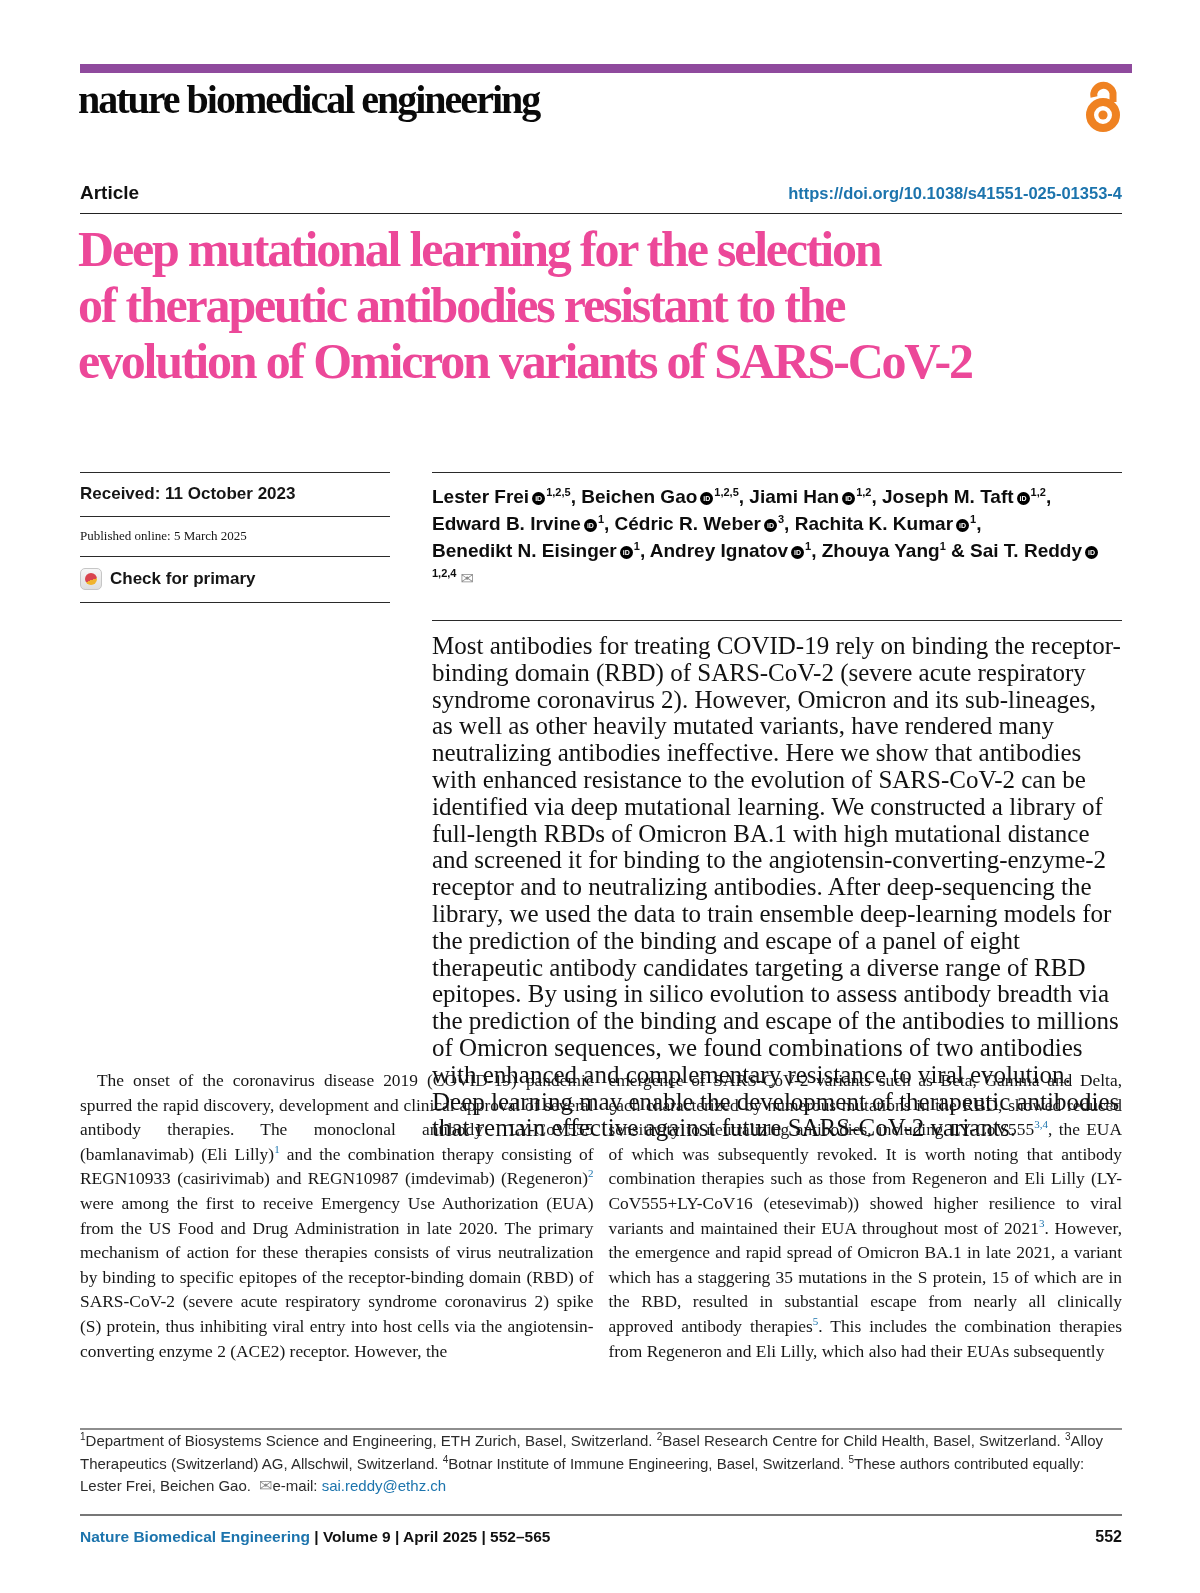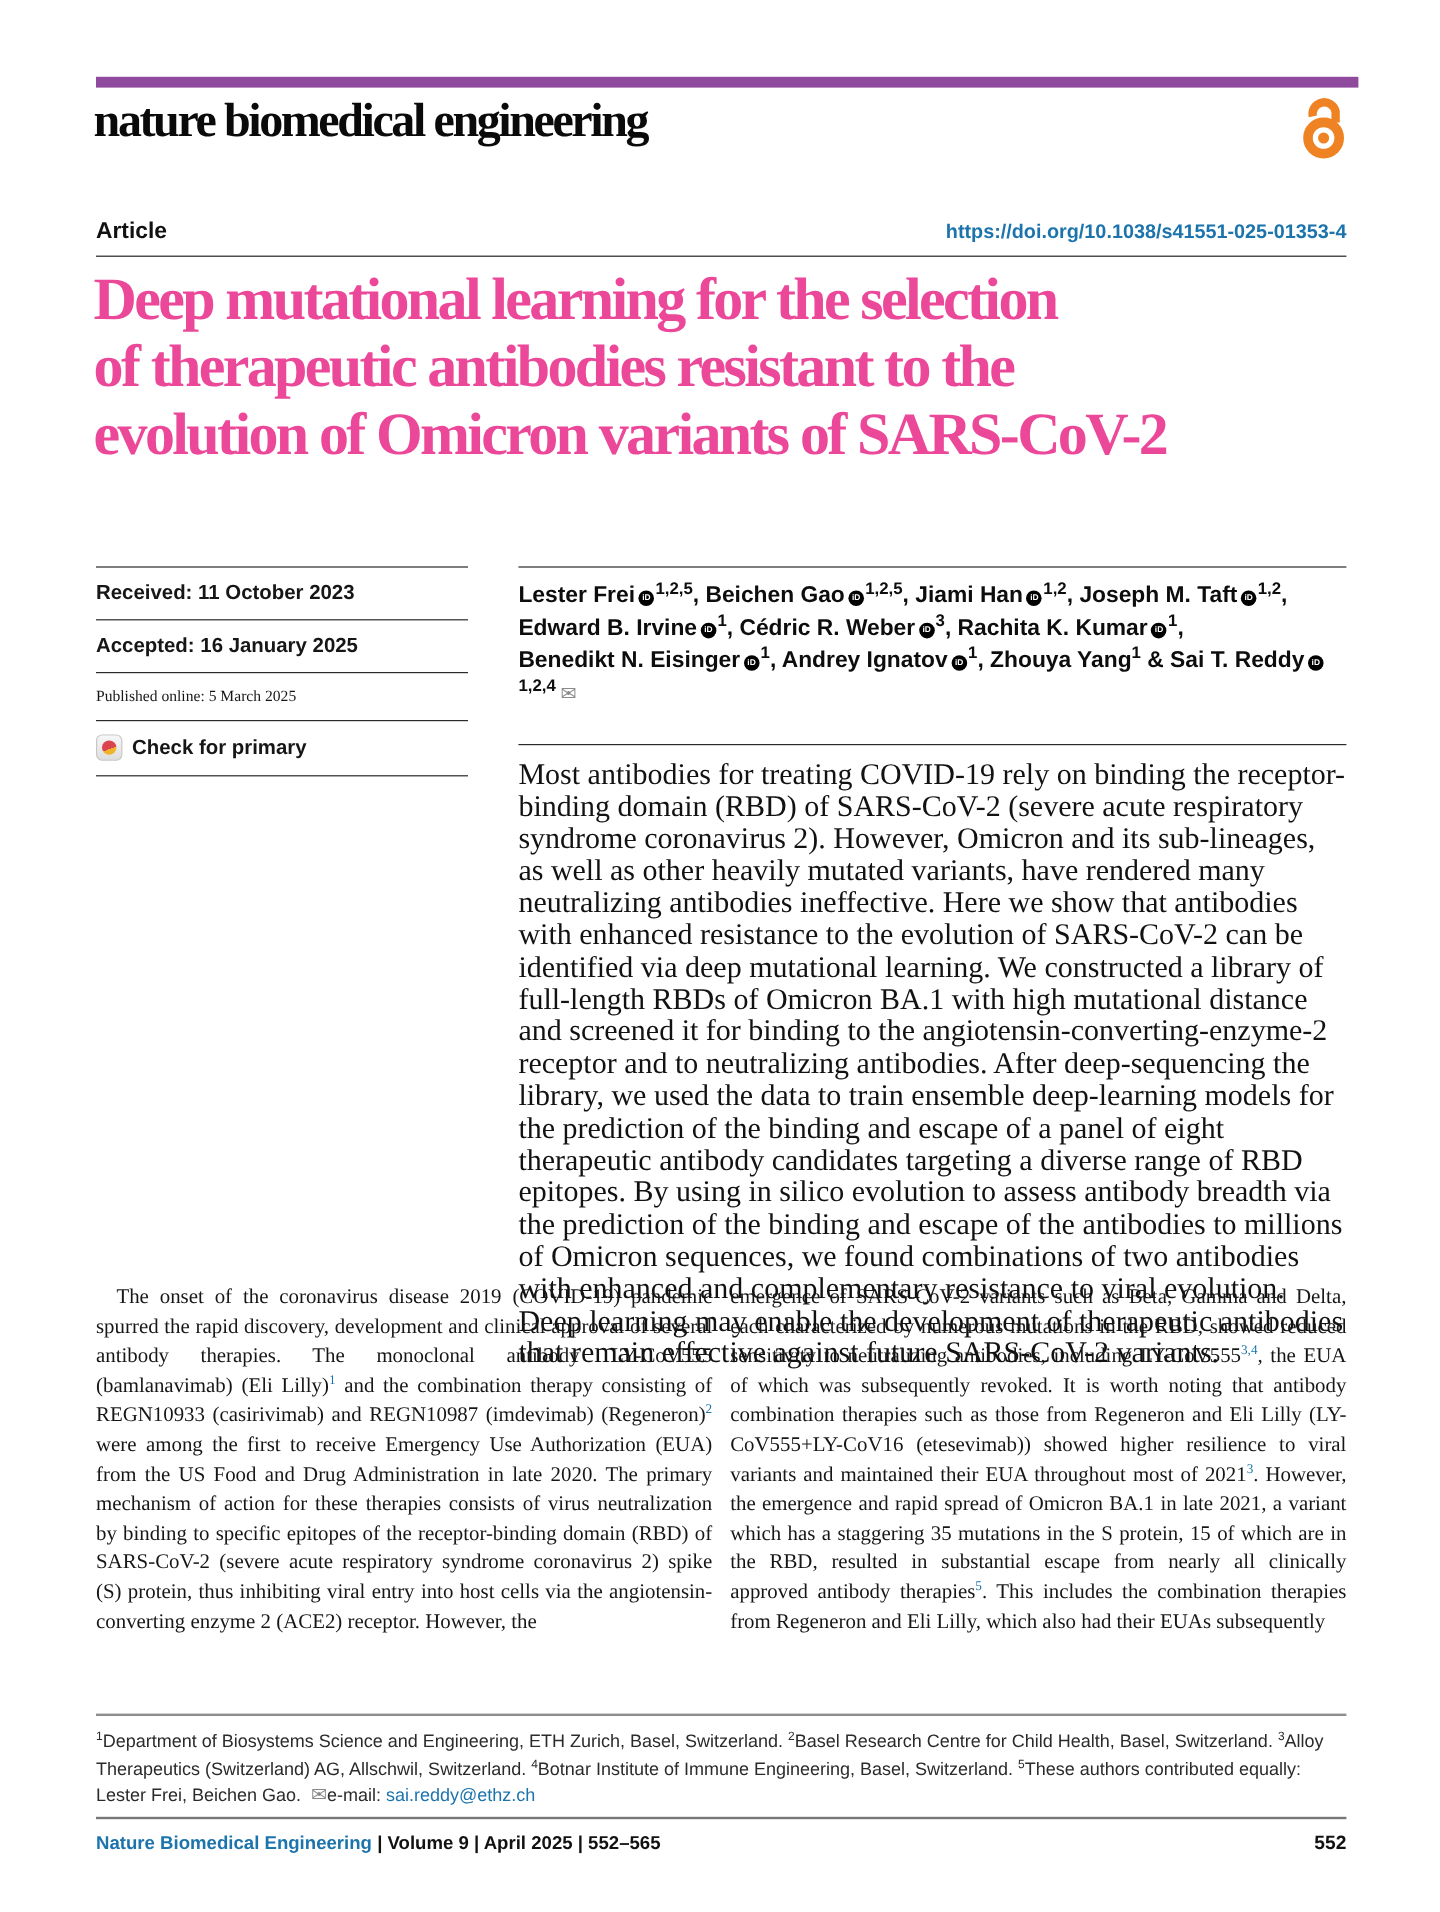--- a/index.html
+++ b/index.html
@@ -47,21 +47,21 @@
   .cfu-icon{
     width:22px;height:22px;border-radius:5px;flex:0 0 22px;
     background:linear-gradient(180deg,#f7f7f7,#dedede);border:1px solid #c6c6c6;
     display:inline-flex;align-items:center;justify-content:center;box-sizing:border-box;
   }
   .cfu-dot{width:12px;height:12px;border-radius:50%;background:linear-gradient(160deg,#d9444e 58%,#f0b32c 58%);}
   .right-col{flex:1;border-top:1px solid #2a2a2a;}
   .authors{
     padding-top:10px;font-weight:700;font-size:19px;line-height:27px;color:#0d0d0d;min-height:85px;
   }
-  .authors sup.aff{font-size:14px;line-height:0;font-weight:700;}
+  .authors sup.aff{font-size:11px;line-height:0;font-weight:700;}
   .orcid{
     display:inline-flex;align-items:center;justify-content:center;
     width:13px;height:13px;border-radius:50%;background:#000;color:#fff;
     font-size:7px;font-weight:700;vertical-align:2px;margin:0 1px 0 3px;
   }
   .mailic{color:#8a8a8a;font-size:16px;font-weight:400;margin-left:4px;}
   .abs-rule{border-top:1px solid #2a2a2a;margin-top:28px;}
   .abstract{
     margin:0;padding-top:12px;
     font-family:"Liberation Serif",serif;font-size:25px;line-height:26.8px;color:#121212;
@@ -72,21 +72,21 @@
   }
   .bodytext{
     margin:0;flex:1;
     font-family:"Liberation Serif",serif;font-size:17.4px;line-height:24.6px;color:#161616;
     text-align:justify;
   }
   .bodytext.indent{text-indent:17px;}
   sup.ref{color:var(--blue);font-size:11px;line-height:0;}
   .footnote-block{
     position:absolute;left:80px;right:78px;top:1428px;
-    border-top:2px solid #8e8e8e;padding-top:11px;
+    border-top:2px solid #8e8e8e;
     font-size:15px;line-height:22.5px;color:#2b2b2b;font-weight:400;
   }
   .footnote-block sup{font-size:10px;line-height:0;}
   .lnk{color:var(--blue);text-decoration:none;cursor:pointer;}
   .footer{
     position:absolute;left:80px;right:78px;top:1514px;
     border-top:2.5px solid #777;padding-top:12px;
     display:flex;justify-content:space-between;align-items:baseline;
     font-weight:600;font-size:15.5px;color:#111;
   }
@@ -118,21 +118,20 @@
 
   <div class="title">
     <div>Deep mutational learning for the selection</div>
     <div>of therapeutic antibodies resistant to the</div>
     <div>evolution of Omicron variants of SARS-CoV-2</div>
   </div>
 
   <div class="meta-grid">
     <div class="meta-col">
       <div class="meta-row">Received: 11 October 2023</div>
-      <div class="meta-row">Accepted: 16 January 2025</div>
       <div class="meta-row serif">Published online: 5 March 2025</div>
       <div class="meta-row last">
         <span class="cfu-icon">
             <span class="cfu-dot"></span>
           </span>
         <span>Check for primary</span>
       </div>
     </div>
 
     <div class="right-col">

